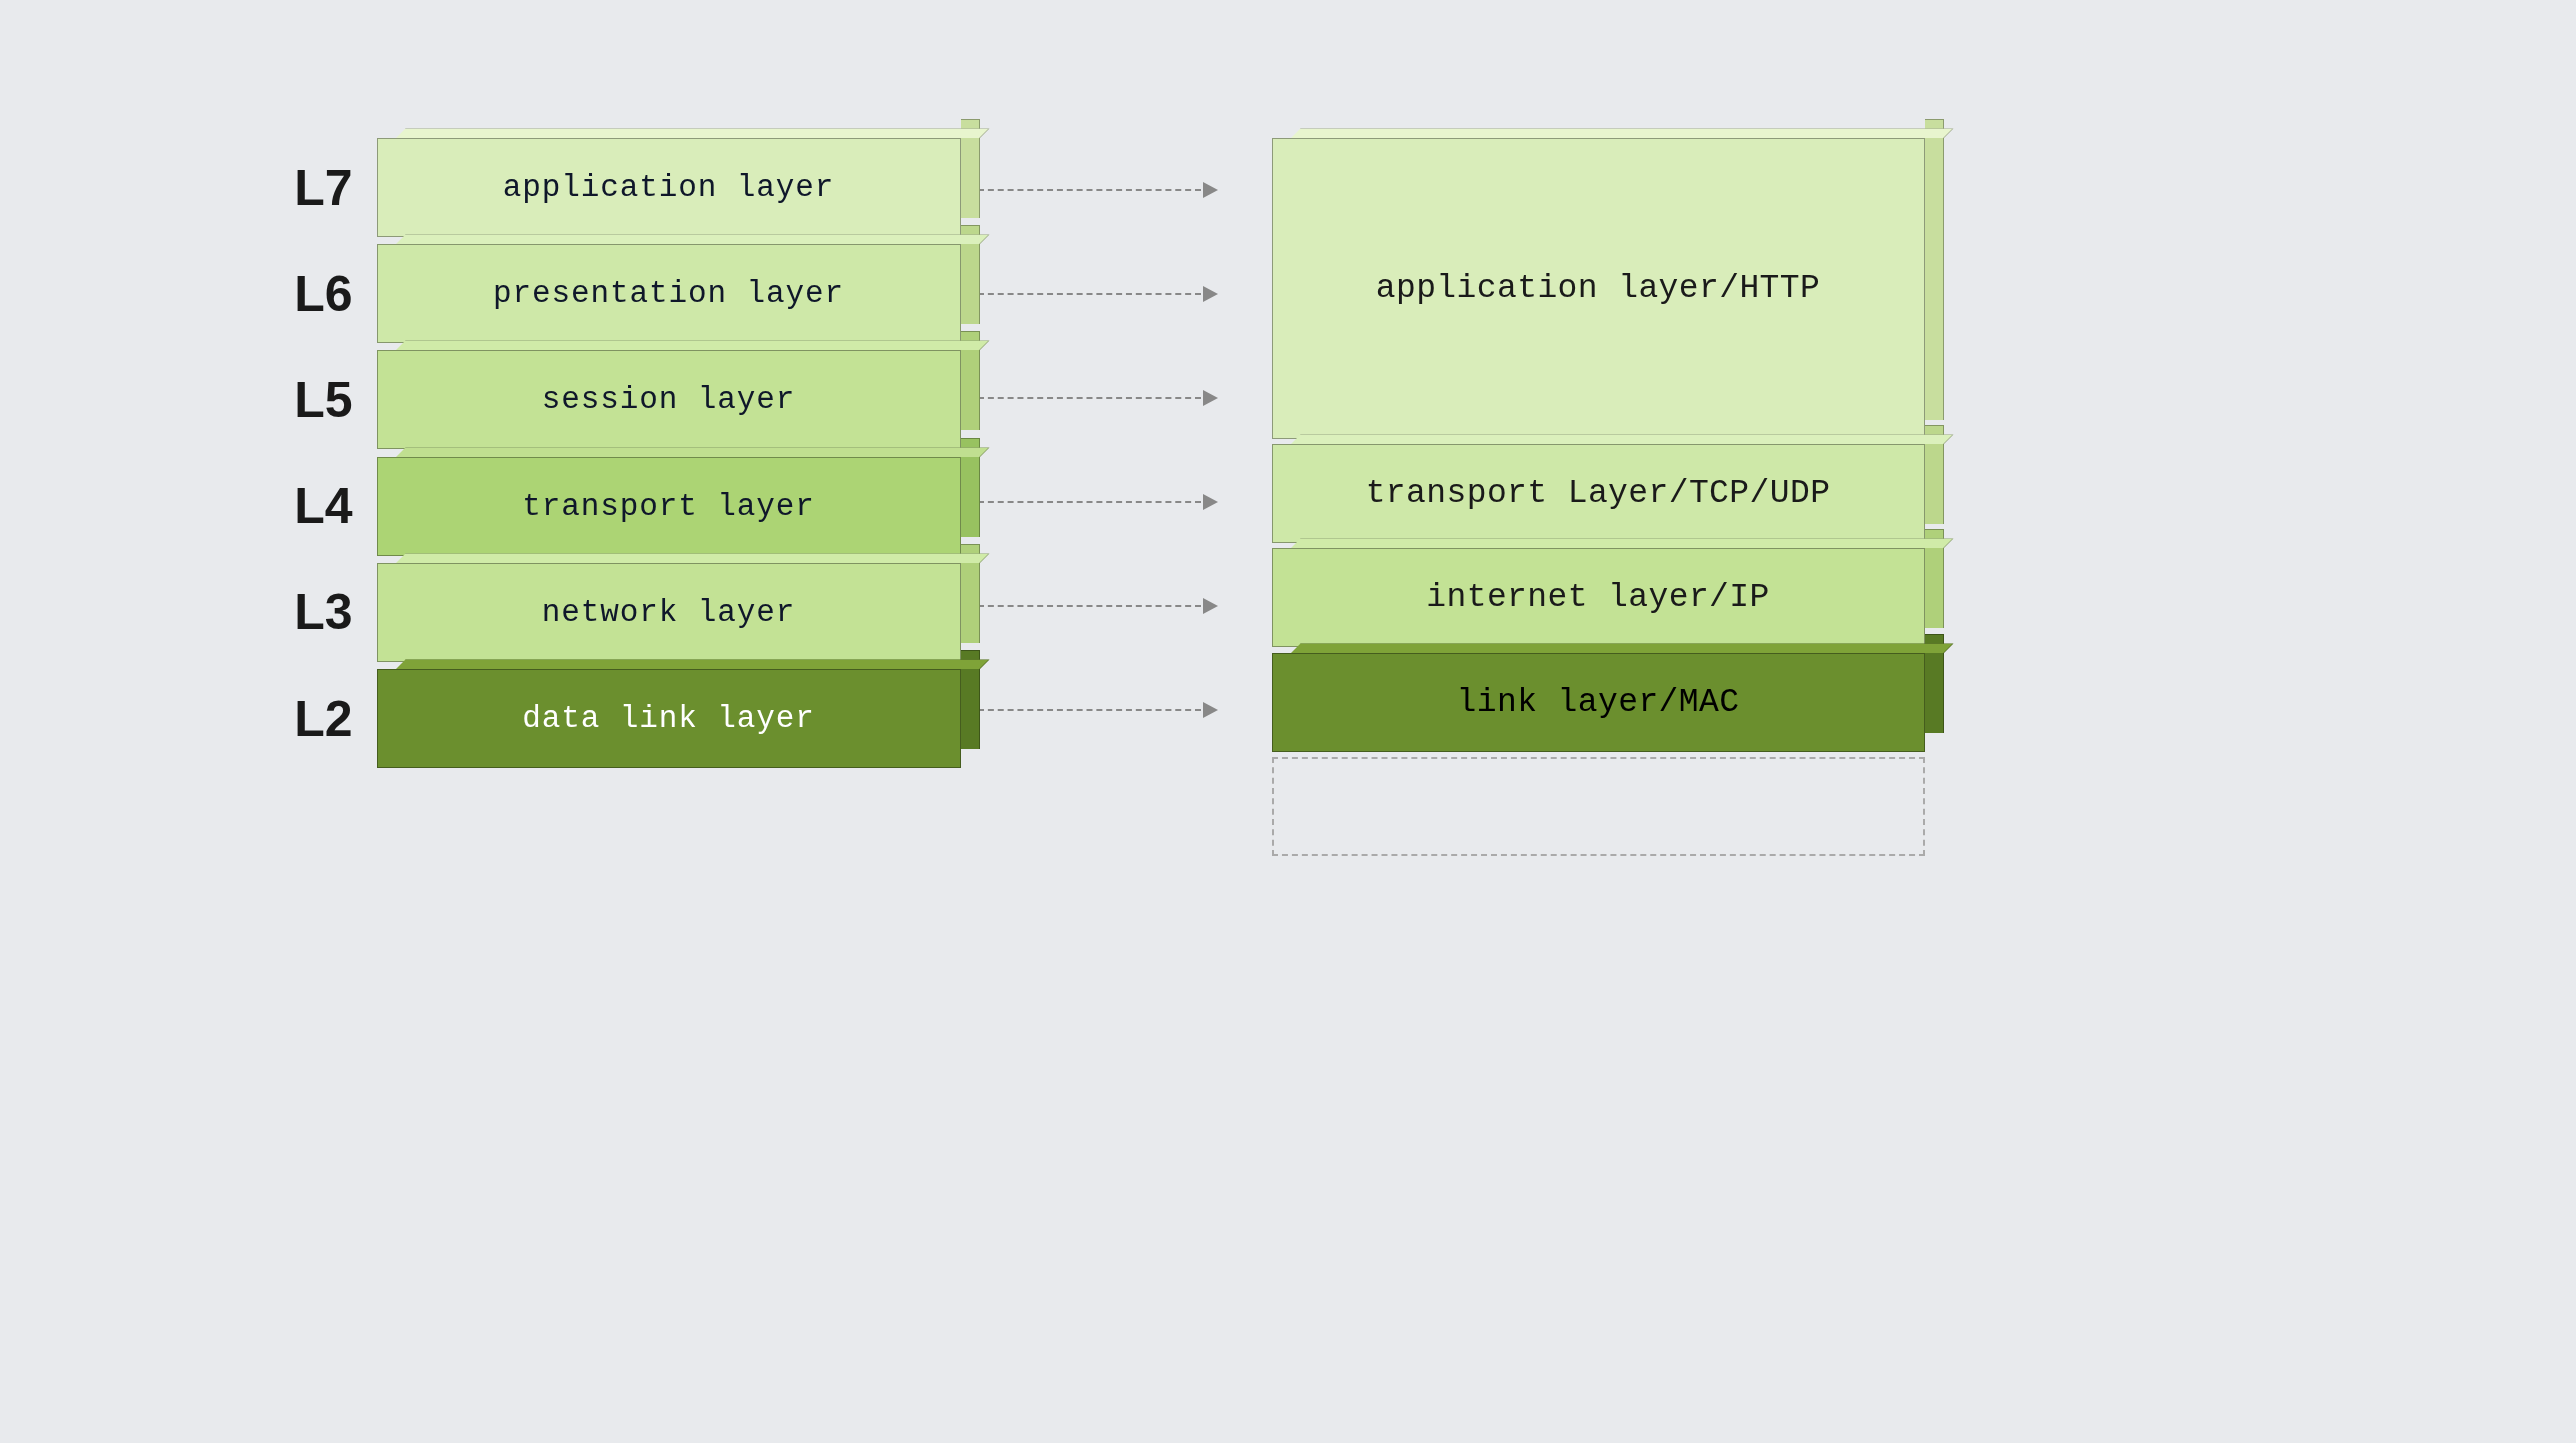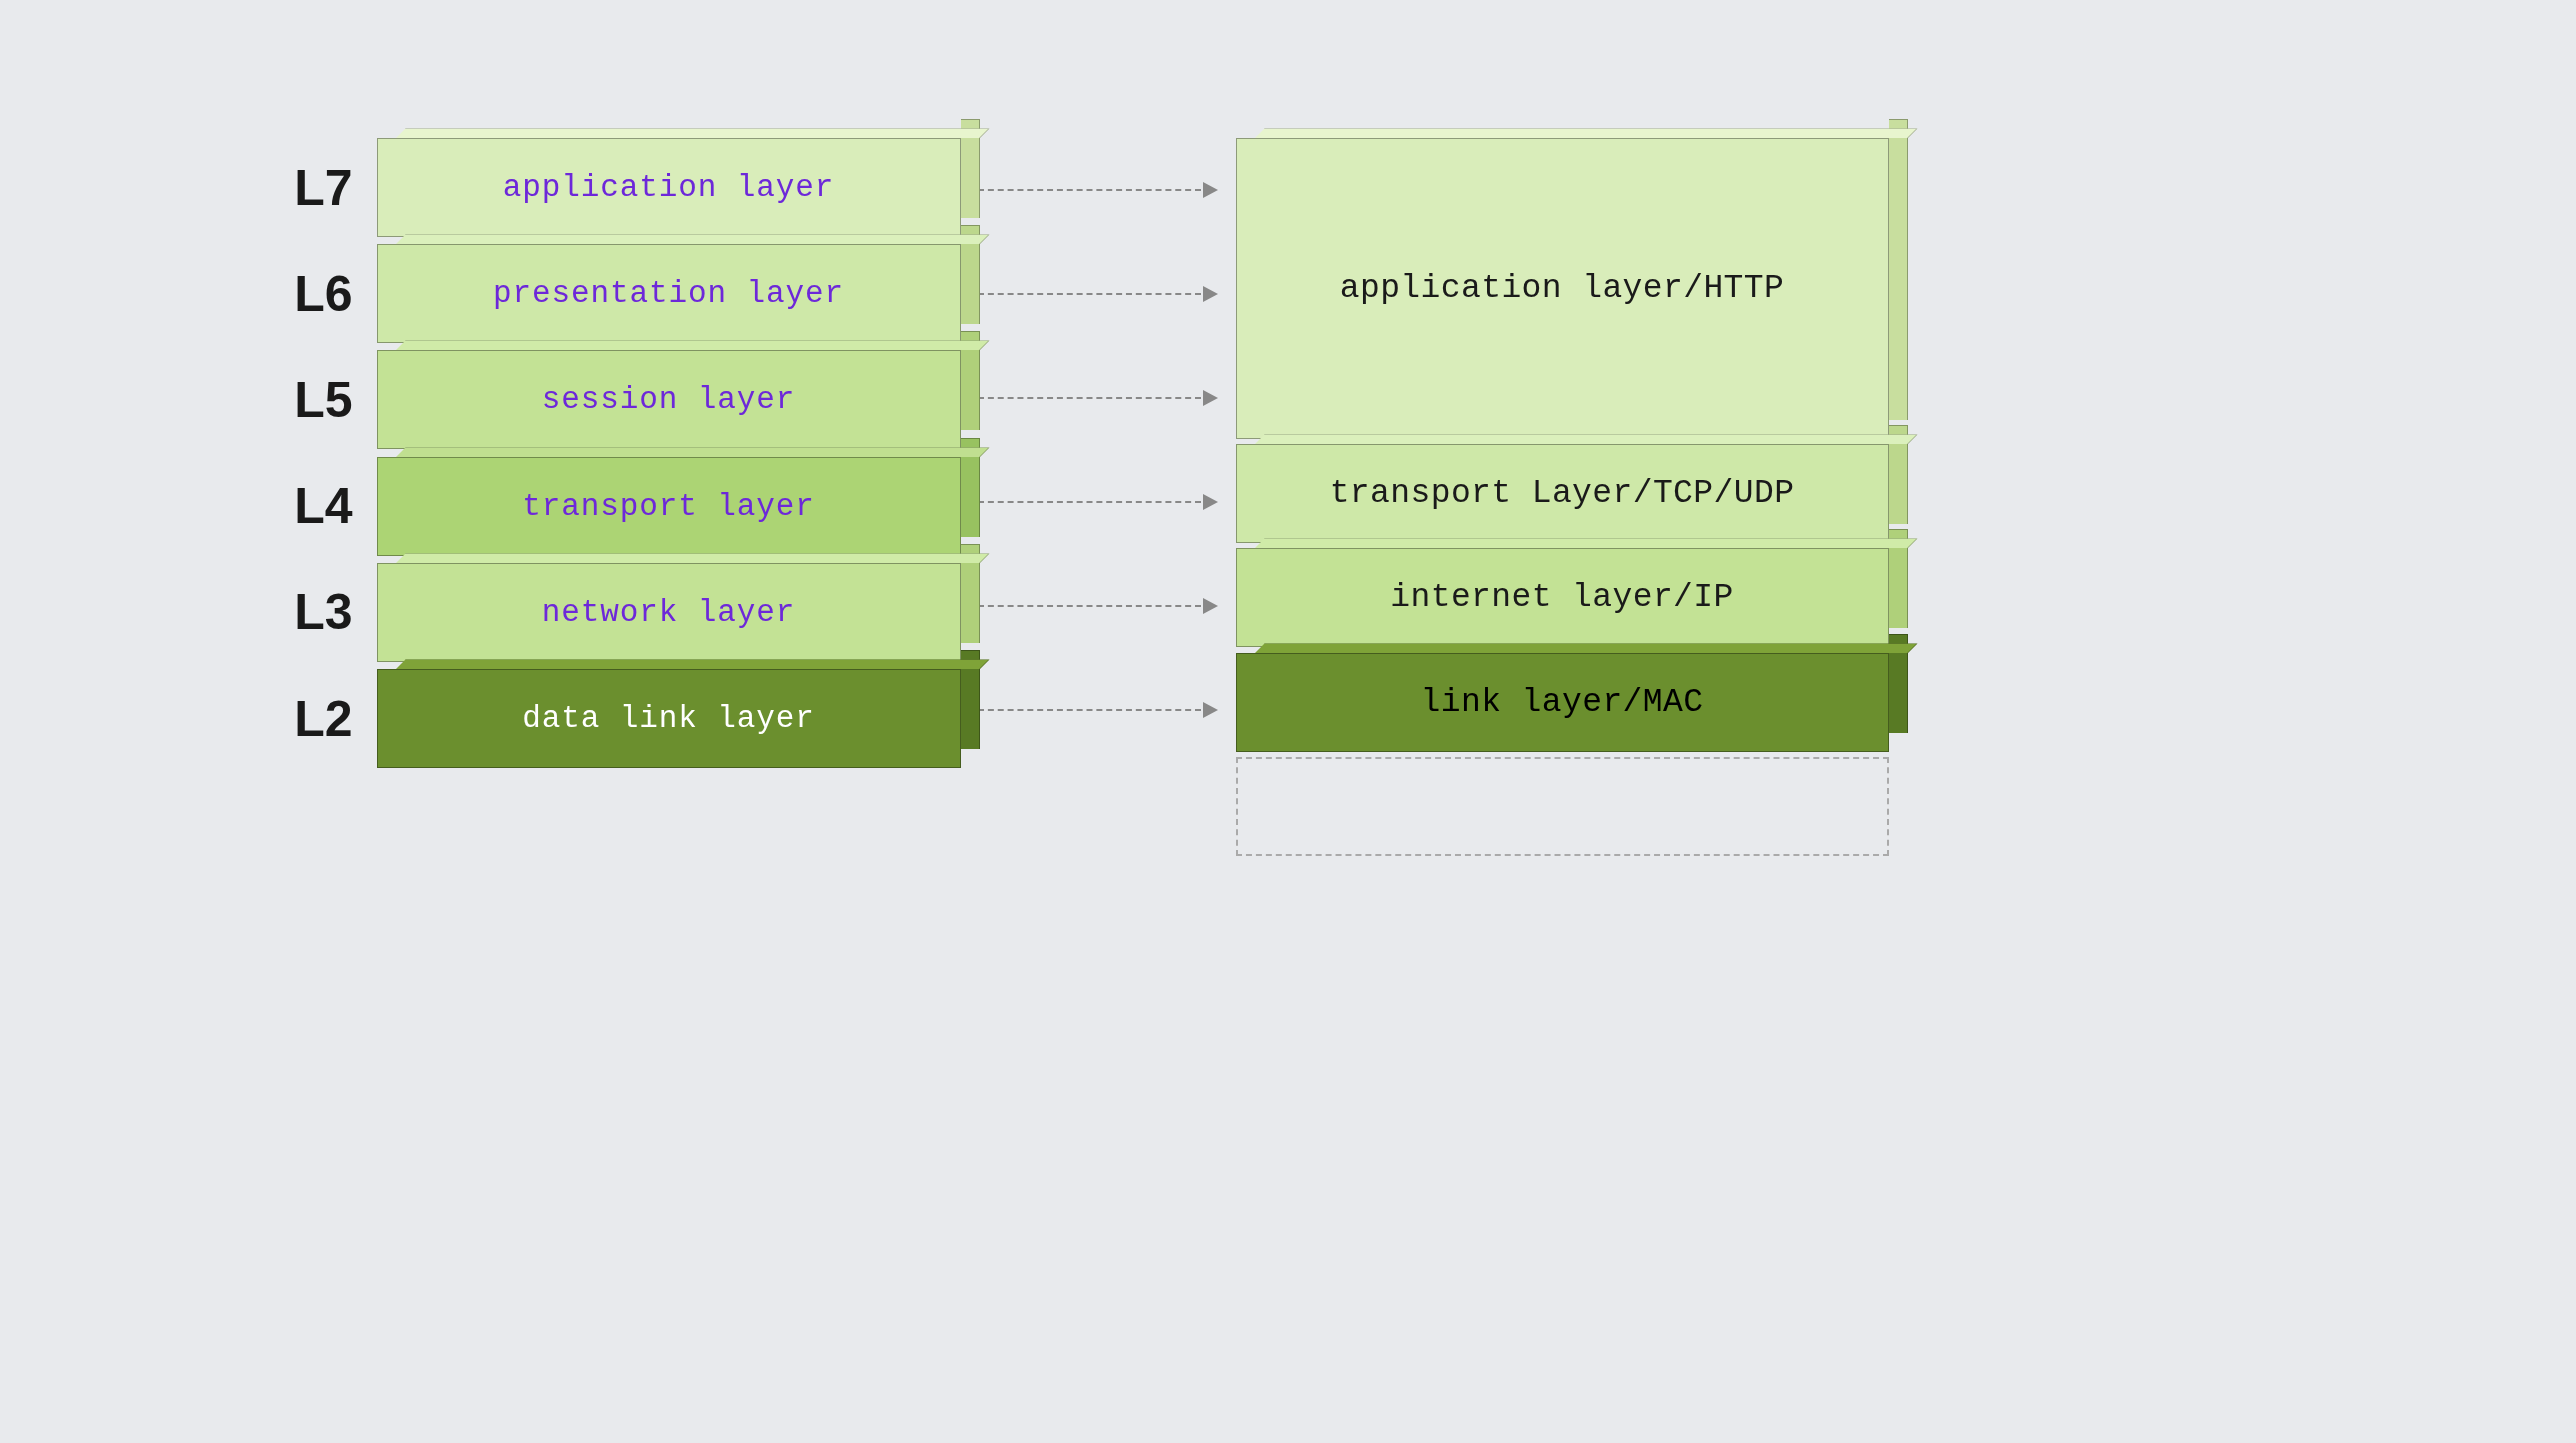--- a/index.html
+++ b/index.html
@@ -62,21 +62,21 @@
       position: relative;
       width: 584px;
       height: 99px;
       display: flex;
       align-items: center;
       justify-content: center;
       border: 1.7px solid rgba(0,0,0,0.35);
       font-size: 31px;
       font-family: 'Courier New', Courier, monospace;
       letter-spacing: 0.9px;
-      color: #6d28d9;
+      color: #0f172a;
       z-index: 2;
     }
 
     
     .block-top {
       position: absolute;
       top: -19px;
       left: 19px;
       width: 584px;
       height: 19px;
@@ -162,20 +162,21 @@
       border-left: 15.5px solid #888;
       margin-left: 1.7px;
     }
 
     
     .right-stack {
       display: flex;
       flex-direction: column;
       gap: 0;
       margin-top: 8.6px;
+      margin-left: 36px;
     }
 
     .right-block-wrapper {
       position: relative;
     }
 
     .right-block-front {
       position: relative;
       width: 653px;
       display: flex;

